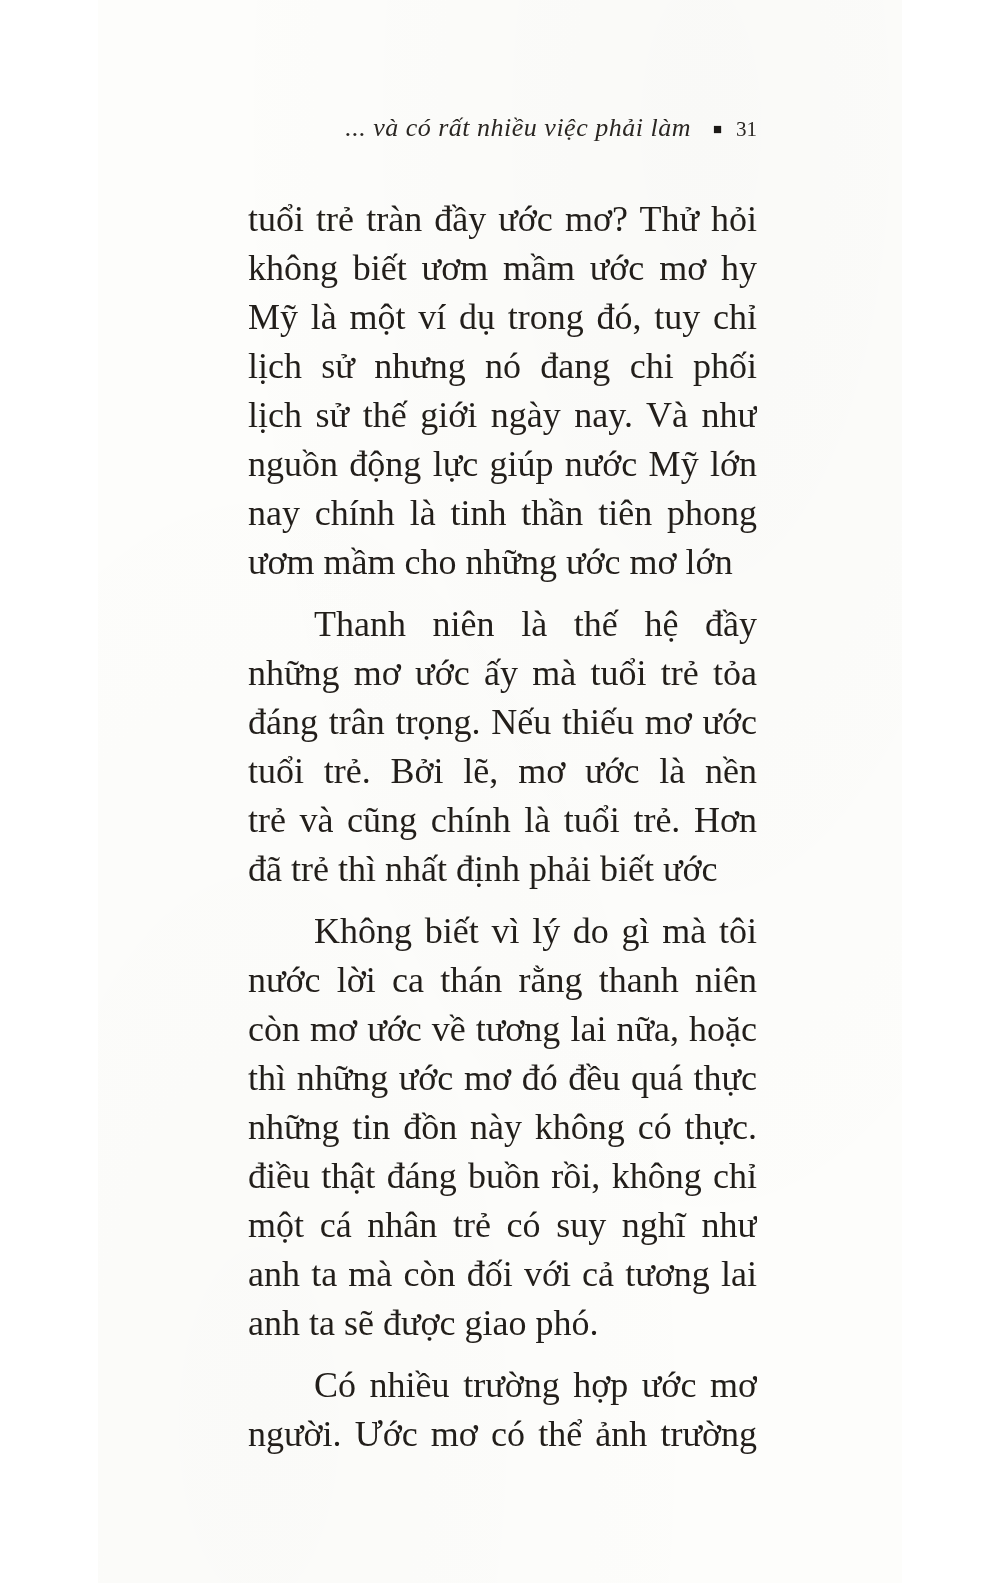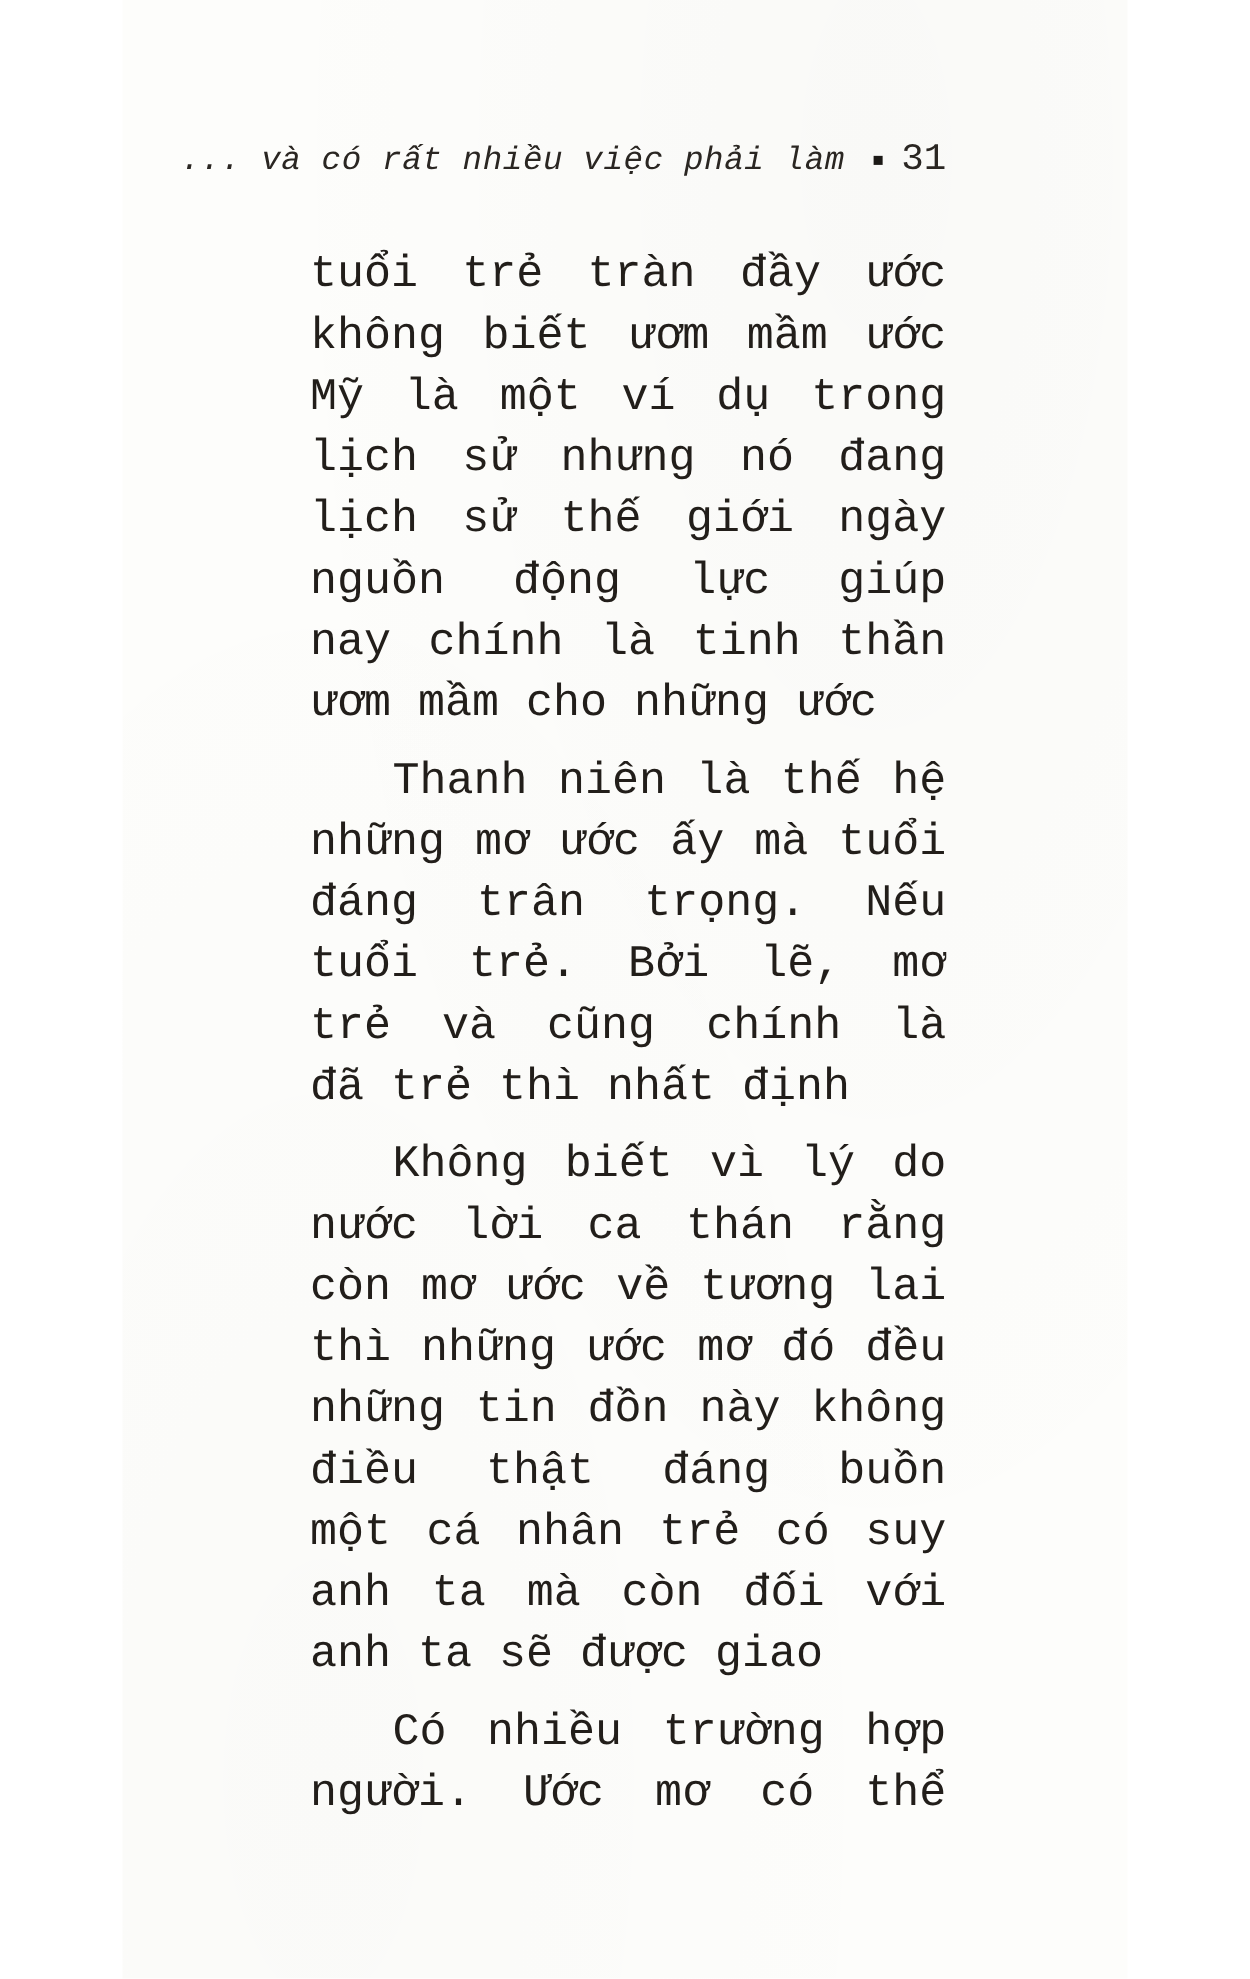--- a/index.html
+++ b/index.html
@@ -10,21 +10,21 @@
   .page {
     position: relative;
     width: 804px;
     height: 1583px;
     margin: 0 auto;
     background: #fdfdfb;
     background-image:
       radial-gradient(ellipse at 75% 8%, rgba(0,0,0,0.015), transparent 60%),
       radial-gradient(ellipse at 20% 90%, rgba(0,0,0,0.012), transparent 55%);
     color: #221e1a;
-    font-family: Liberation Mono, monospace;
+    font-family: Liberation Serif, serif;
     overflow: hidden;
     box-sizing: border-box;
     padding: 108px 145px 0 150px;
   }
   .running-header {
     display: flex;
     justify-content: flex-end;
     align-items: baseline;
     height: 40px;
     line-height: 40px;
@@ -37,21 +37,21 @@
     letter-spacing: 0.5px;
   }
   .header-bullet {
     font-size: 15px;
     margin: 0 14px 0 22px;
     color: #1c1916;
     position: relative;
     top: -2px;
   }
   .page-number {
-    font-size: 30px;
+    font-size: 21px;
     color: #2a2622;
   }
   .body-text {
     margin-top: 47px;
     font-size: 36px;
   }
   .para {
     margin: 0 0 13px 0;
   }
   .para:last-child { margin-bottom: 0; }

